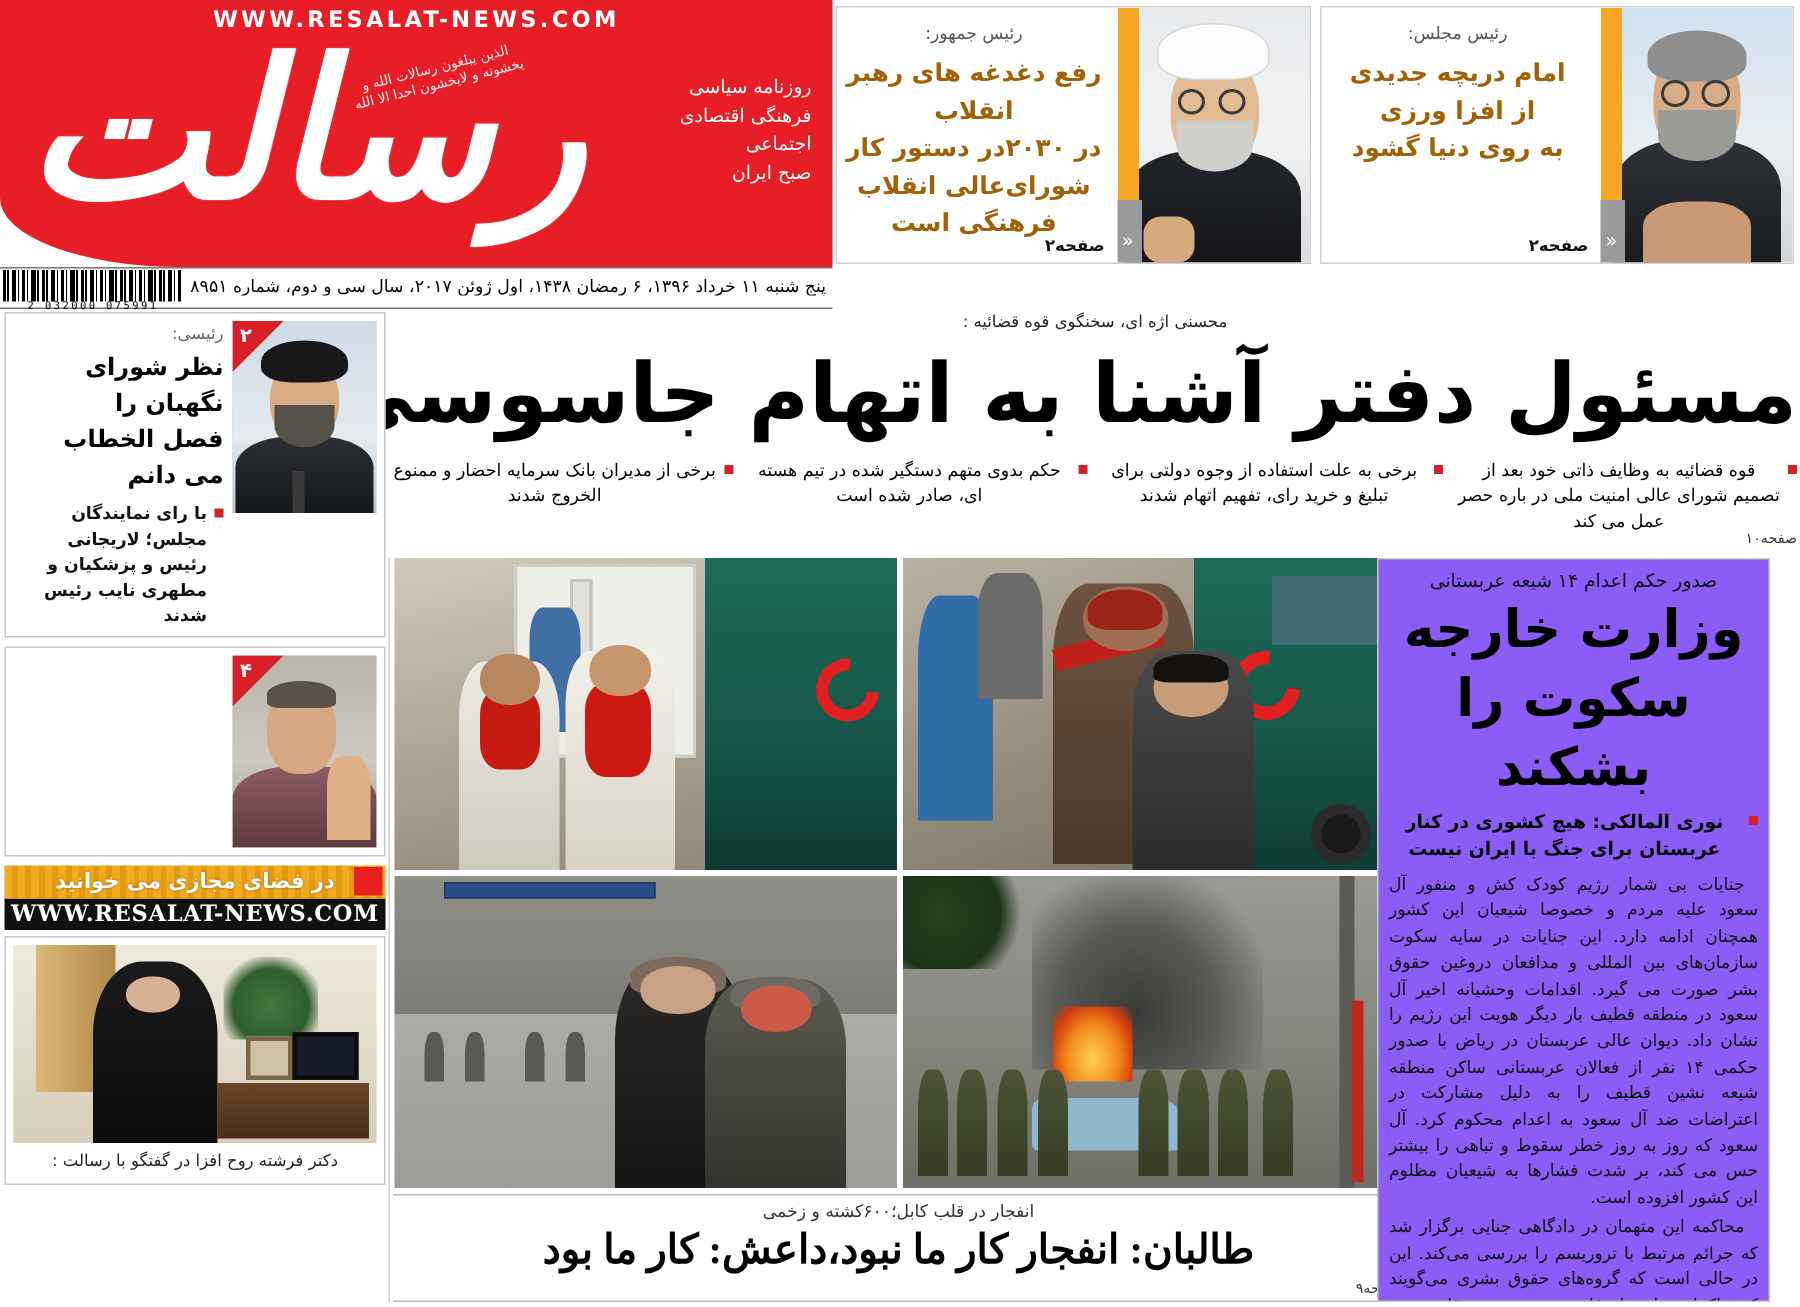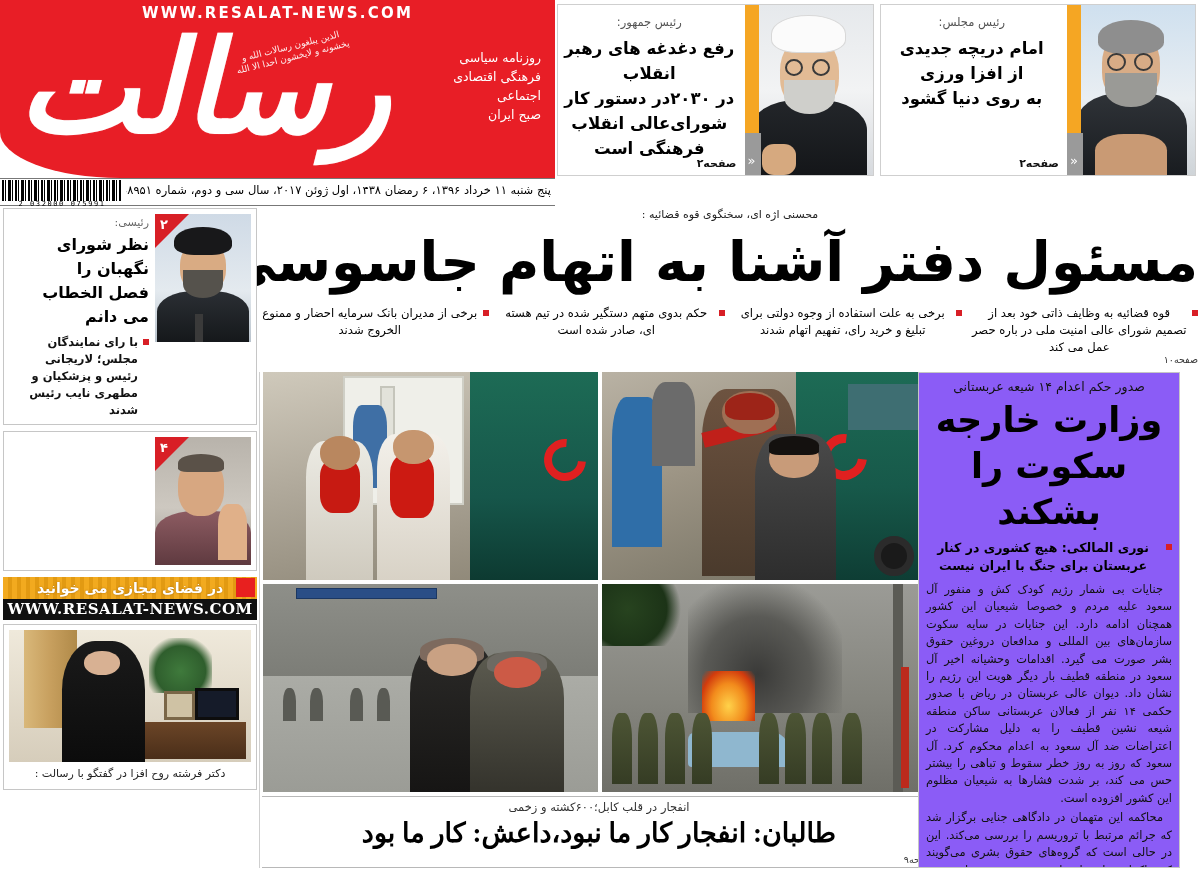--- a/index.html
+++ b/index.html
@@ -158,21 +158,21 @@
   }
   .hcard-kicker {
     font-size: 11.5px;
     color: #555;
     margin-bottom: 7px;
   }
   .hcard-title {
     font-size: 16.5px;
     font-weight: bold;
     line-height: 25px;
-    color: #000000;
+    color: #a16207;
   }
   .hcard-page {
     position: absolute;
     right: 8px; bottom: 5px;
     font-size: 11px;
     font-weight: bold;
     color: #111;
   }
 
   

